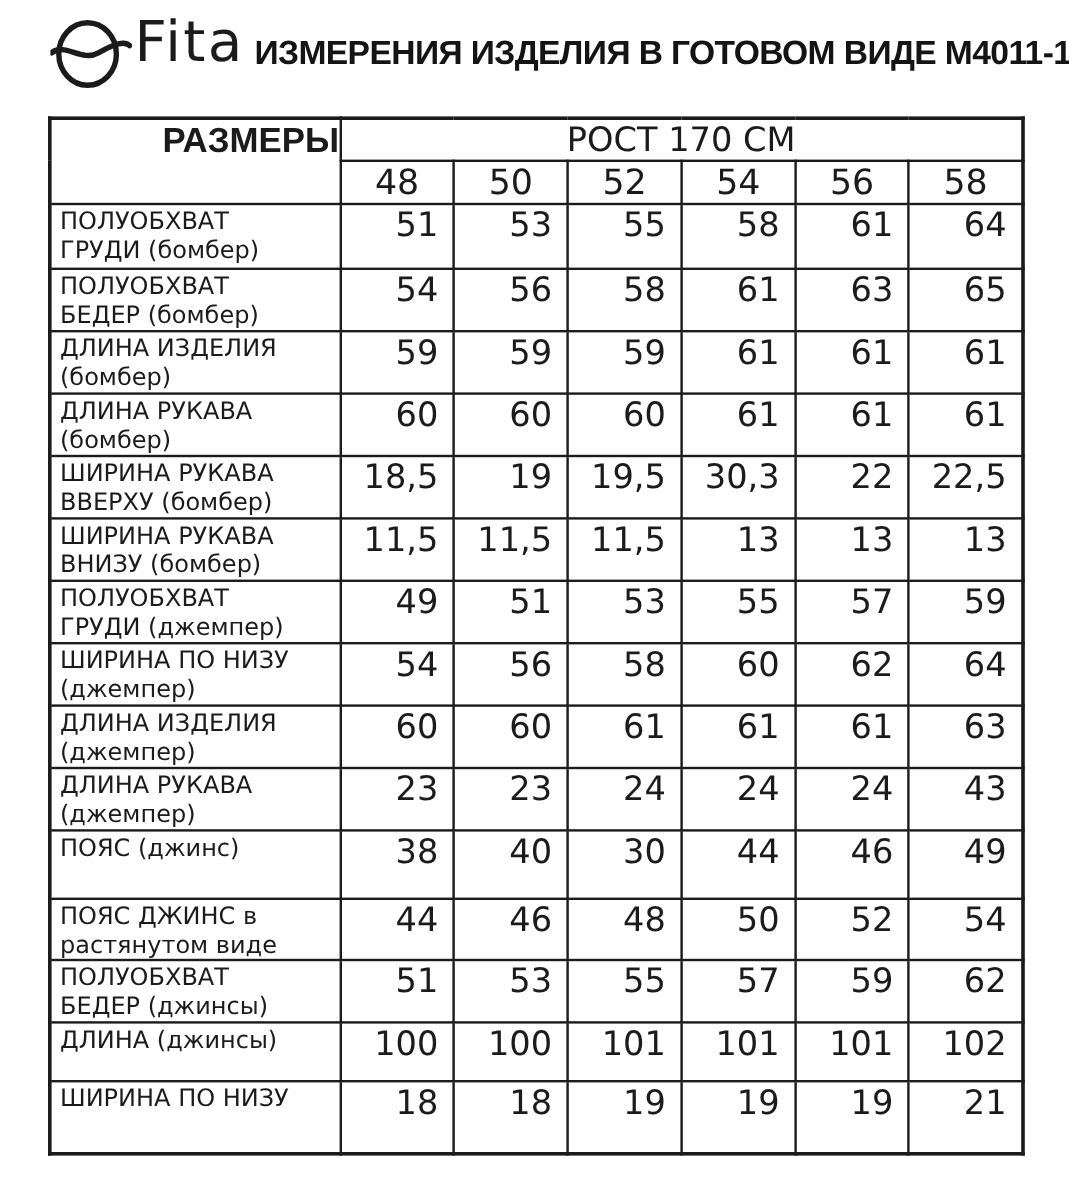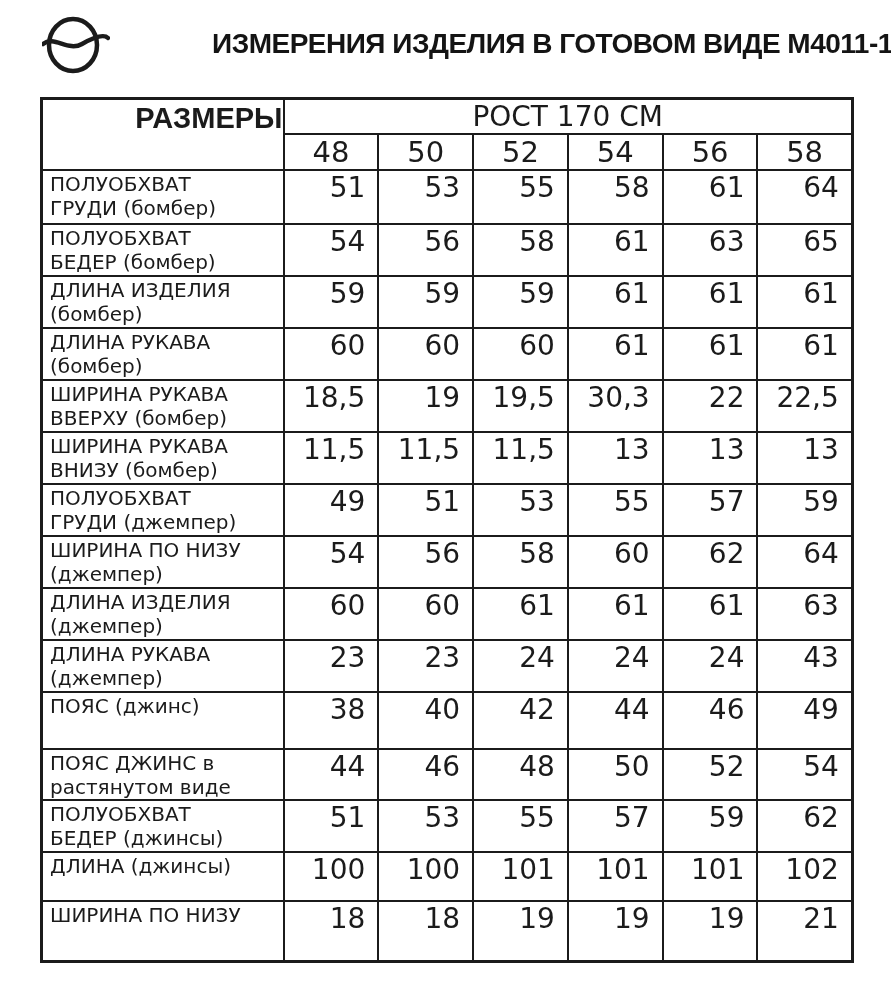--- a/index.html
+++ b/index.html
@@ -118,20 +118,21 @@
   }
 </style>
 </head>
 <body>
 
 <div class="page-header">
   <svg class="logo-mark" width="68" height="64" viewBox="0 0 68 64" aria-hidden="true">
     <ellipse cx="31" cy="31" rx="24" ry="26" fill="none" stroke="#1b1b1b" stroke-width="4.5"></ellipse>
     <path d="M 1 30 C 12 21, 26 38, 40 30 S 62 20, 66 24" fill="none" stroke="#1b1b1b" stroke-width="4.5" stroke-linecap="round"></path>
   </svg>
+  <div class="brand-name">Fita</div>
   <div class="page-title">ИЗМЕРЕНИЯ ИЗДЕЛИЯ В ГОТОВОМ ВИДЕ М4011-13</div>
 </div>
 
 <table class="size-table">
   <colgroup>
     <col class="label-col">
     <col class="size-col">
       <col class="size-col">
       <col class="size-col">
     <col class="size-col">
@@ -250,21 +251,21 @@
     <td class="cell-value">23</td>
     <td class="cell-value">24</td>
     <td class="cell-value">24</td>
     <td class="cell-value">24</td>
     <td class="cell-value">43</td>
   </tr>
       <tr>
     <th class="row-label">ПОЯС (джинс)</th>
     <td class="cell-value">38</td>
     <td class="cell-value">40</td>
-    <td class="cell-value">42</td>
+    <td class="cell-value">30</td>
     <td class="cell-value">44</td>
     <td class="cell-value">46</td>
     <td class="cell-value">49</td>
   </tr>
       <tr>
     <th class="row-label">ПОЯС ДЖИНС в
 растянутом виде</th>
     <td class="cell-value">44</td>
     <td class="cell-value">46</td>
     <td class="cell-value">48</td>

